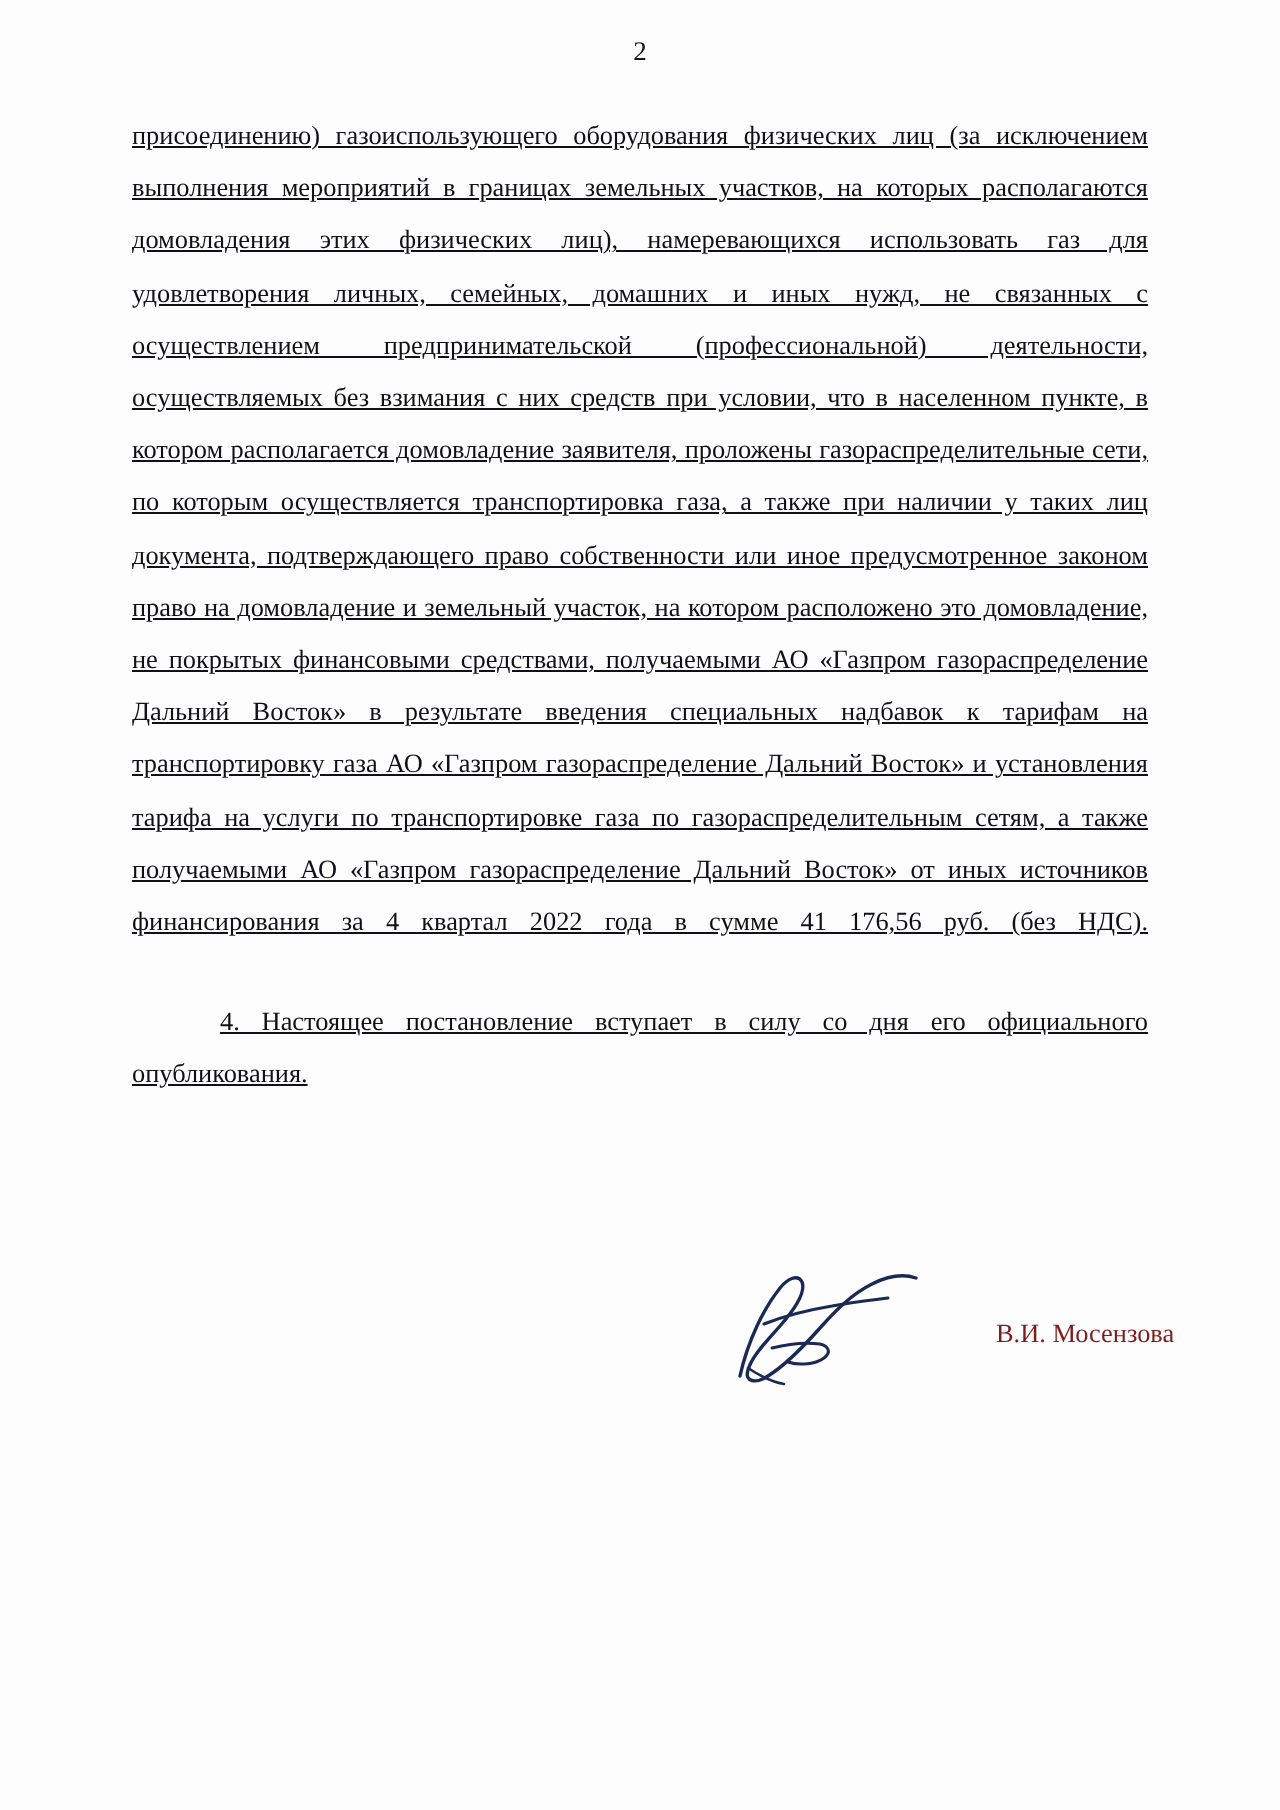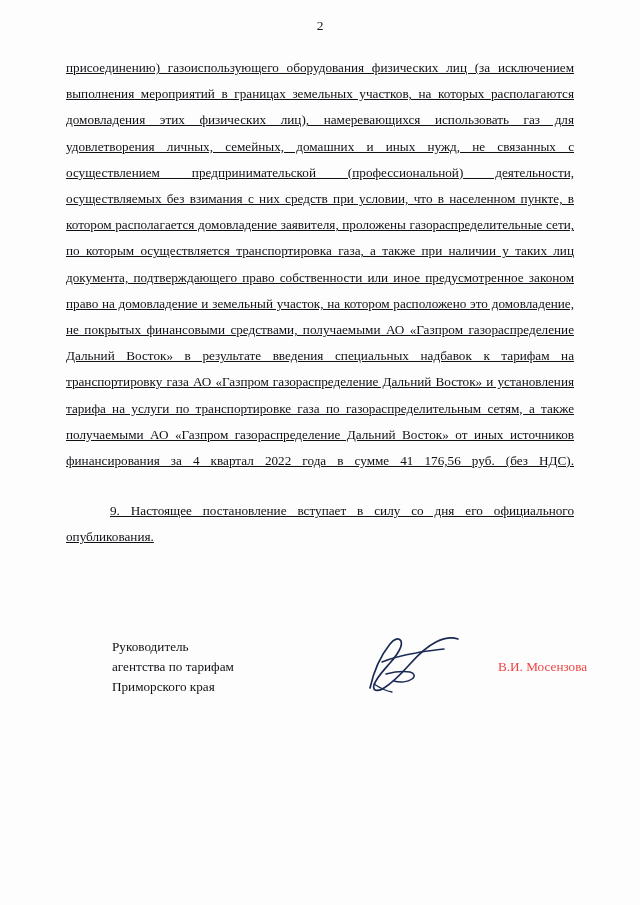--- a/index.html
+++ b/index.html
@@ -64,21 +64,21 @@
     font-size: 13.2px;
     line-height: 20px;
     color: #101016;
     white-space: pre-line;
   }
   .signature-name {
     position: absolute;
     top: 659px;
     left: 498px;
     font-size: 13.2px;
-    color: #ef4444;
+    color: #7f1d1d;
     white-space: nowrap;
   }
   .signature-mark {
     position: absolute;
     top: 628px;
     left: 352px;
     width: 120px;
     height: 72px;
   }
   .signature-mark svg {
@@ -93,26 +93,23 @@
 </style>
 </head>
 <body>
 
 <div class="page">
 
   <div class="page-number">2</div>
 
   <div class="body-text">
     <p class="first justify-all">присоединению) газоиспользующего оборудования физических лиц (за исключением выполнения мероприятий в границах земельных участков, на которых располагаются домовладения этих физических лиц), намеревающихся использовать газ для удовлетворения личных, семейных, домашних и иных нужд, не связанных с осуществлением предпринимательской (профессиональной) деятельности, осуществляемых без взимания с них средств при условии, что в населенном пункте, в котором располагается домовладение заявителя, проложены газораспределительные сети, по которым осуществляется транспортировка газа, а также при наличии у таких лиц документа, подтверждающего право собственности или иное предусмотренное законом право на домовладение и земельный участок, на котором расположено это домовладение, не покрытых финансовыми средствами, получаемыми АО «Газпром газораспределение Дальний Восток» в результате введения специальных надбавок к тарифам на транспортировку газа АО «Газпром газораспределение Дальний Восток» и установления тарифа на услуги по транспортировке газа по газораспределительным сетям, а также получаемыми АО «Газпром газораспределение Дальний Восток» от иных источников финансирования за 4 квартал 2022 года в сумме 41 176,56 руб. (без НДС).</p>
-    <p class="indent">9. Настоящее постановление вступает в силу со дня его официального опубликования.</p>
+    <p class="indent">4. Настоящее постановление вступает в силу со дня его официального опубликования.</p>
   </div>
 
-  <div class="signature-block">Руководитель
-агентства по тарифам
-Приморского края</div>
 
   <div class="signature-mark">
     <svg width="120" height="72" viewBox="0 0 120 72" fill="none" xmlns="http://www.w3.org/2000/svg">
       <path d="M18 60 C22 42, 30 26, 38 16 C42 11, 47 9, 49 13 C51 18, 45 27, 38 35 C31 43, 24 50, 22 57 C20 63, 26 64, 32 60 C40 55, 50 45, 58 36 C66 27, 74 19, 84 14 C92 10, 100 9, 106 11" stroke="#1a2a55" stroke-width="1.7" stroke-linecap="round" fill="none"></path>
       <path d="M30 34 C40 30, 52 27, 64 25 C74 23, 84 22, 92 21" stroke="#1a2a55" stroke-width="1.5" stroke-linecap="round" fill="none"></path>
       <path d="M34 46 C42 44, 50 43, 58 44 C62 45, 64 48, 60 51 C56 54, 48 55, 42 53" stroke="#1a2a55" stroke-width="1.5" stroke-linecap="round" fill="none"></path>
       <path d="M22 56 C28 60, 34 63, 40 64" stroke="#1a2a55" stroke-width="1.3" stroke-linecap="round" fill="none"></path>
     </svg>
   </div>
 

